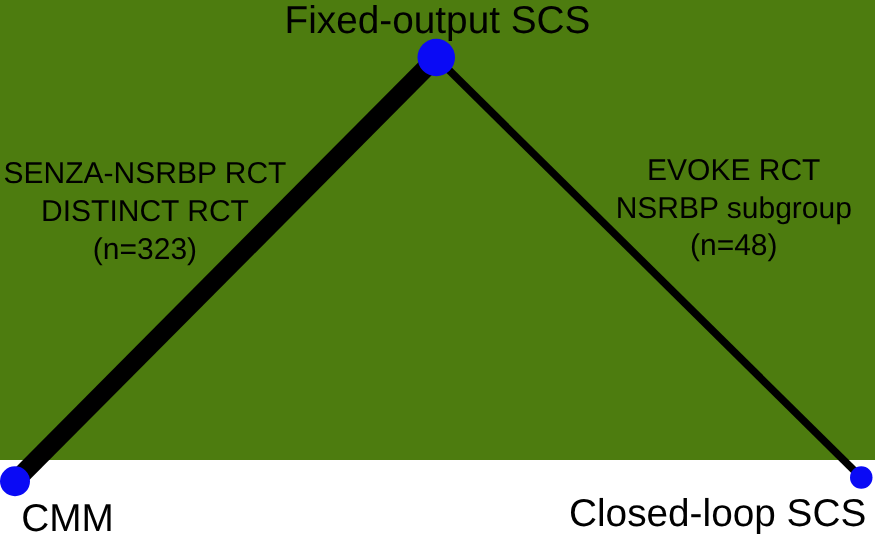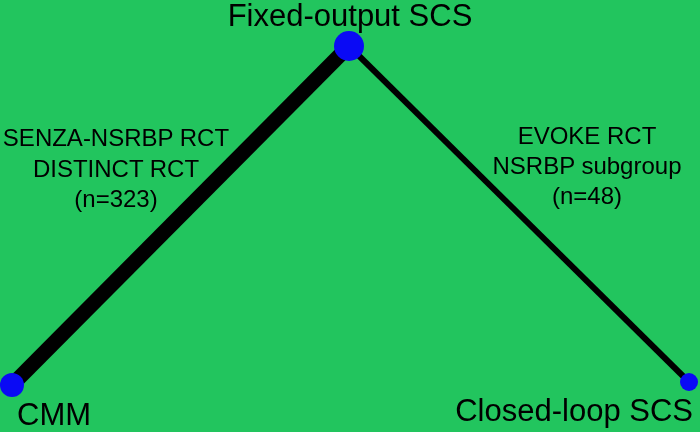--- a/index.html
+++ b/index.html
@@ -6,22 +6,22 @@
     margin: 0;
     padding: 0;
     background: #ffffff;
     width: 700px;
     height: 432px;
     overflow: hidden;
   }
   .figure-wrap {
     position: relative;
     width: 700px;
-    height: 432px;
-    background: #22c55e;
+    height: 368px;
+    background: #4d7c0f;
   }
   svg {
     display: block;
   }
   .node-label {
     font-family: "Liberation Sans", sans-serif;
     font-size: 31px;
     fill: #000000;
   }
   .edge-label {

